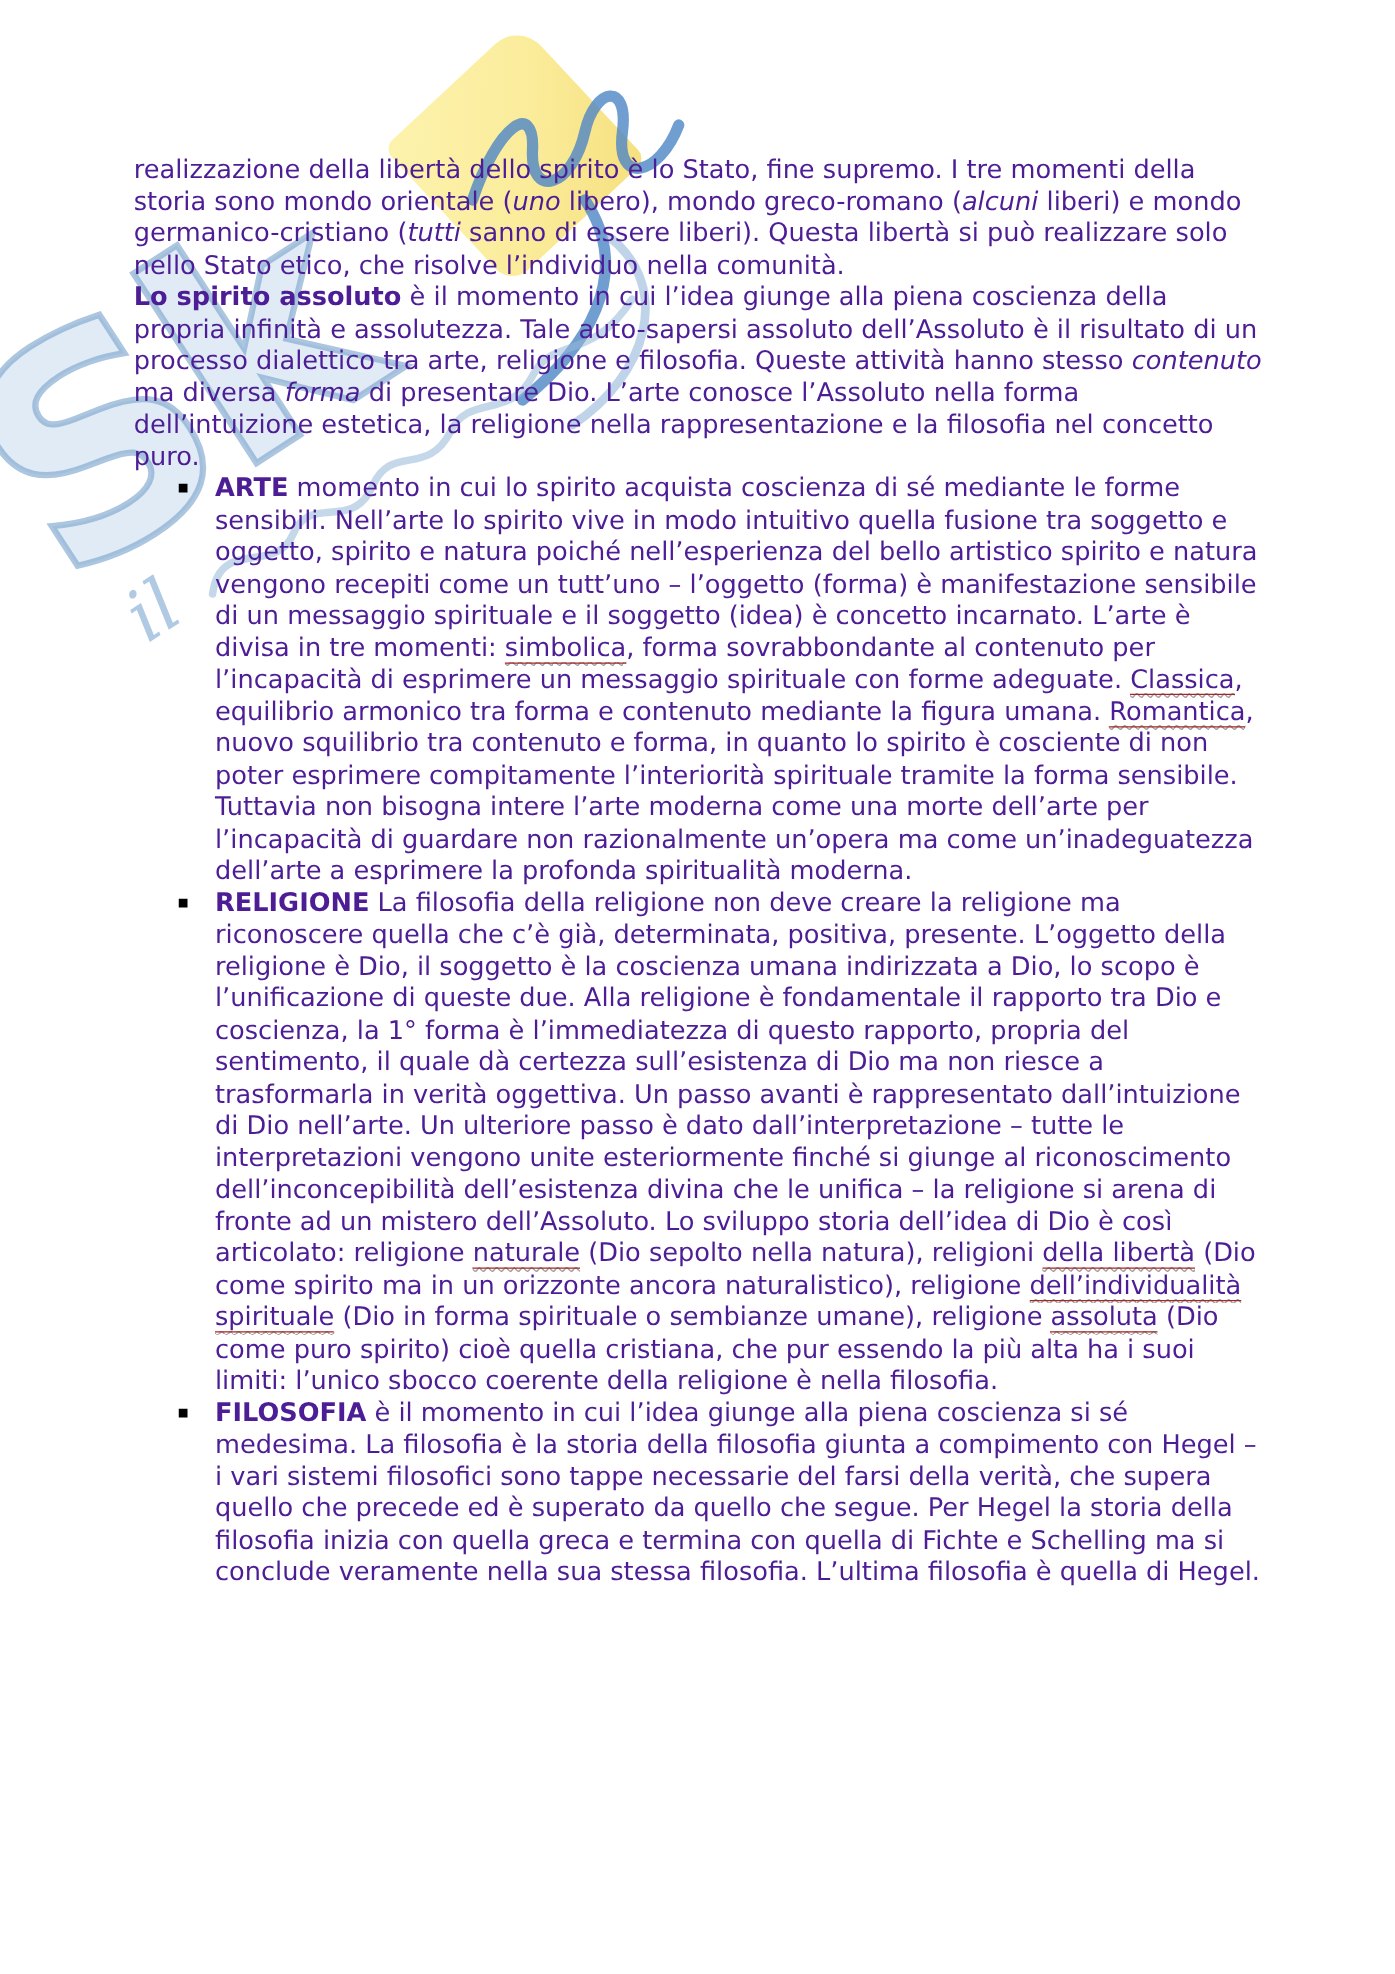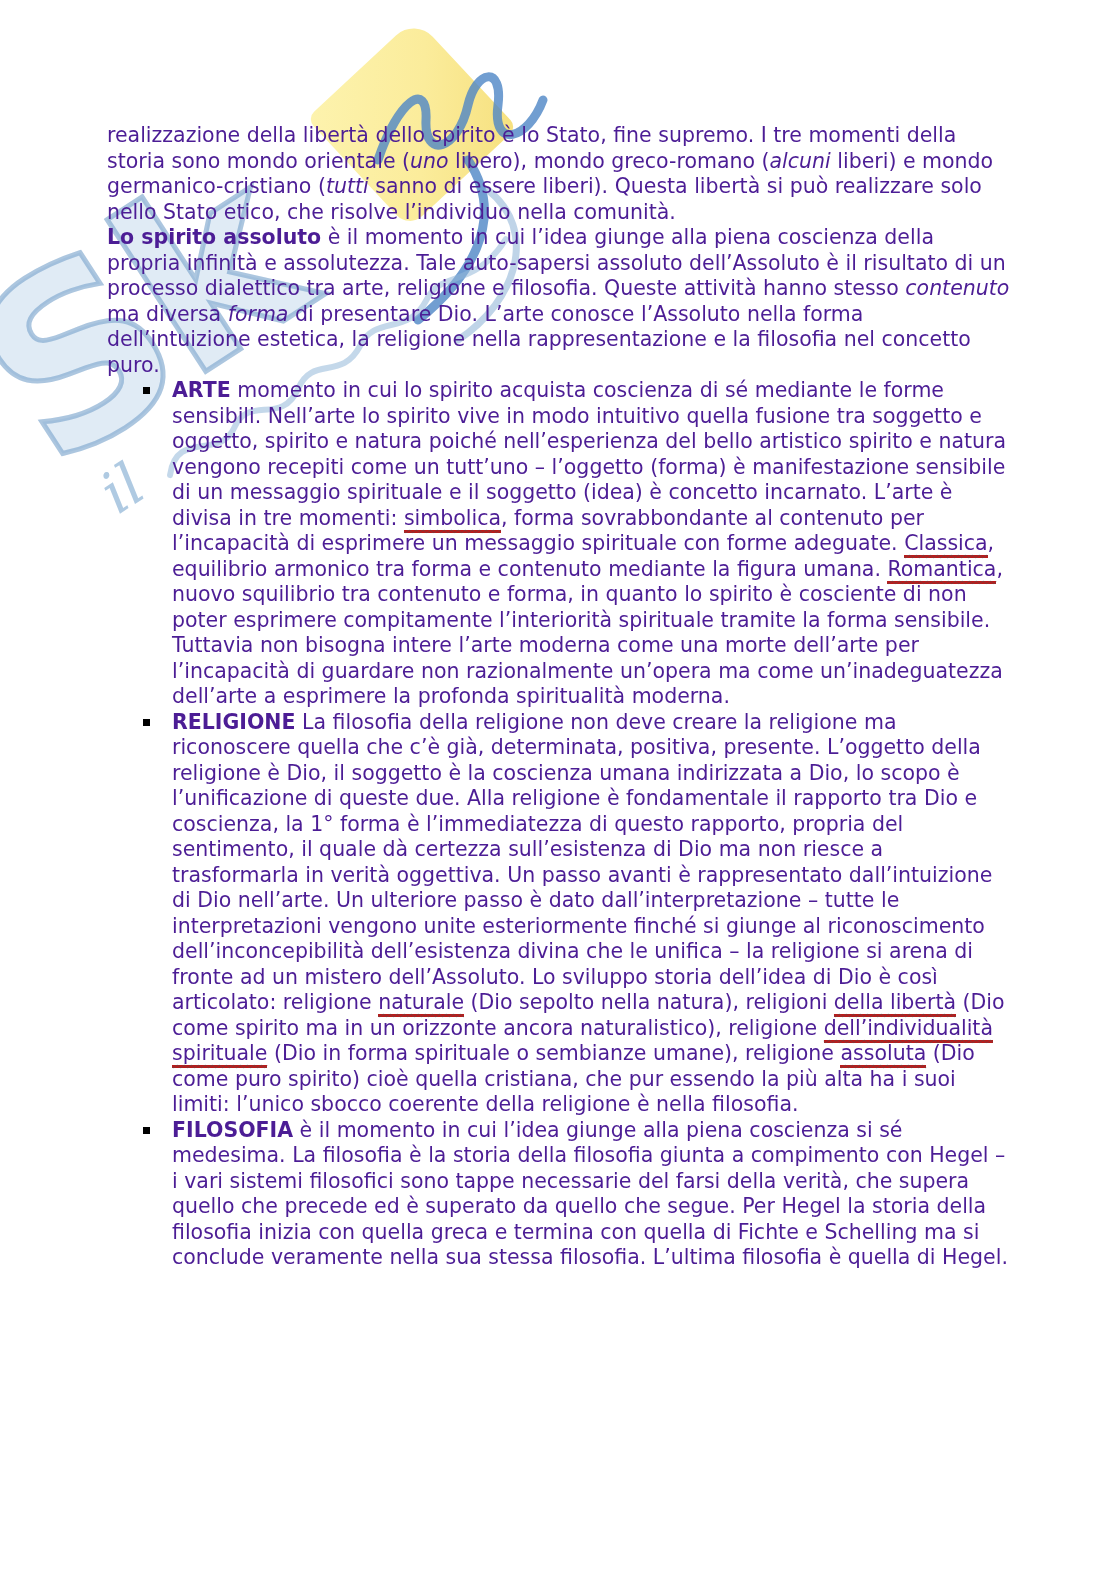--- a/index.html
+++ b/index.html
@@ -48,21 +48,21 @@
   .content p{margin:0;padding:0;}
   ul.moments{list-style:none;margin:0;padding:0;}
   ul.moments li{position:relative;margin:0;padding:0 0 0 65px;}
   ul.moments li::before{
     content:"";position:absolute;left:36px;top:9px;width:7px;height:7px;background:#000;
   }
   .s-b{font-weight:bold;}
   .s-i{font-style:italic;}
   .s-bi{font-weight:bold;}
   .s-u{
-    border-bottom:3px solid #b91c1c;
+    border-bottom:1px solid #b91c1c;
     text-decoration:underline wavy rgba(80,80,80,0.55);
     text-decoration-thickness:1px;
     text-underline-offset:4px;
   }
 </style>
 </head>
 <body>
 
 <div class="page">
 

